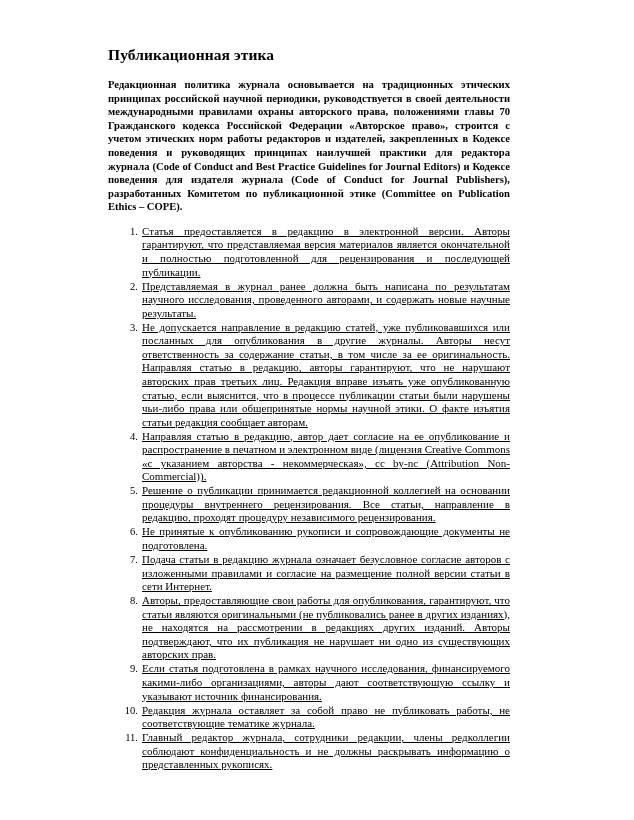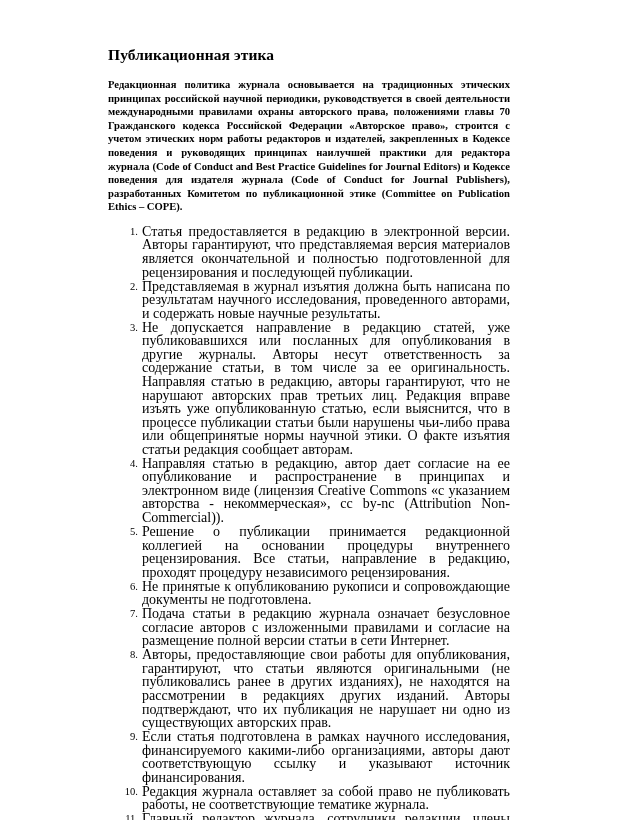--- a/index.html
+++ b/index.html
@@ -42,26 +42,27 @@
     text-align-last: left;
   }
   ol.items {
     margin: 4px 0 0 0;
     padding: 0 0 0 34px;
     list-style: none;
     counter-reset: itm;
   }
   ol.items > li {
     position: relative;
-    font-size: 14px;
+    font-size: 11px;
     line-height: 13.55px;
     text-align: justify;
     margin: 0 0 0.5px 0;
     padding: 0 0 0 0;
     counter-increment: itm;
+    text-decoration: underline;
   }
   ol.items > li::before {
     content: counter(itm) ".";
     position: absolute;
     left: -22px;
     width: 18px;
     text-align: right;
     font-size: 10.6px;
   }
   .li-text {
@@ -76,27 +77,27 @@
   <h1 class="doc-title">Публикационная этика</h1>
 
   <p class="para">Редакционная политика журнала основывается на традиционных этических принципах российской научной периодики, руководствуется в своей деятельности международными правилами охраны авторского права, положениями главы 70 Гражданского кодекса Российской Федерации «Авторское право», строится с учетом этических норм работы редакторов и издателей, закрепленных в Кодексе поведения и руководящих принципах наилучшей практики для редактора журнала (Code of Conduct and Best Practice Guidelines for Journal Editors) и Кодексе поведения для издателя журнала (Code of Conduct for Journal Publishers), разработанных Комитетом по публикационной этике (Committee on Publication Ethics – COPE).</p>
 
 
   <ol class="items">
     <li>
         <span class="li-text">Статья предоставляется в редакцию в электронной версии. Авторы гарантируют, что представляемая версия материалов является окончательной и полностью подготовленной для рецензирования и последующей публикации.</span>
       </li>
     <li>
-        <span class="li-text">Представляемая в журнал изъятия должна быть написана по результатам научного исследования, проведенного авторами, и содержать новые научные результаты.</span>
+        <span class="li-text">Представляемая в журнал ранее должна быть написана по результатам научного исследования, проведенного авторами, и содержать новые научные результаты.</span>
       </li>
     <li>
         <span class="li-text">Не допускается направление в редакцию статей, уже публиковавшихся или посланных для опубликования в другие журналы. Авторы несут ответственность за содержание статьи, в том числе за ее оригинальность. Направляя статью в редакцию, авторы гарантируют, что не нарушают авторских прав третьих лиц. Редакция вправе изъять уже опубликованную статью, если выяснится, что в процессе публикации статьи были нарушены чьи-либо права или общепринятые нормы научной этики. О факте изъятия статьи редакция сообщает авторам.</span>
       </li>
     <li>
-        <span class="li-text">Направляя статью в редакцию, автор дает согласие на ее опубликование и распространение в принципах и электронном виде (лицензия Creative Commons «с указанием авторства - некоммерческая», cc by-nc (Attribution Non-Commercial)).</span>
+        <span class="li-text">Направляя статью в редакцию, автор дает согласие на ее опубликование и распространение в печатном и электронном виде (лицензия Creative Commons «с указанием авторства - некоммерческая», cc by-nc (Attribution Non-Commercial)).</span>
       </li>
     <li>
         <span class="li-text">Решение о публикации принимается редакционной коллегией на основании процедуры внутреннего рецензирования. Все статьи, направление в редакцию, проходят процедуру независимого рецензирования.</span>
       </li>
     <li>
         <span class="li-text">Не принятые к опубликованию рукописи и сопровождающие документы не подготовлена.</span>
       </li>
     <li>
         <span class="li-text">Подача статьи в редакцию журнала означает безусловное согласие авторов с изложенными правилами и согласие на размещение полной версии статьи в сети Интернет.</span>
       </li>

